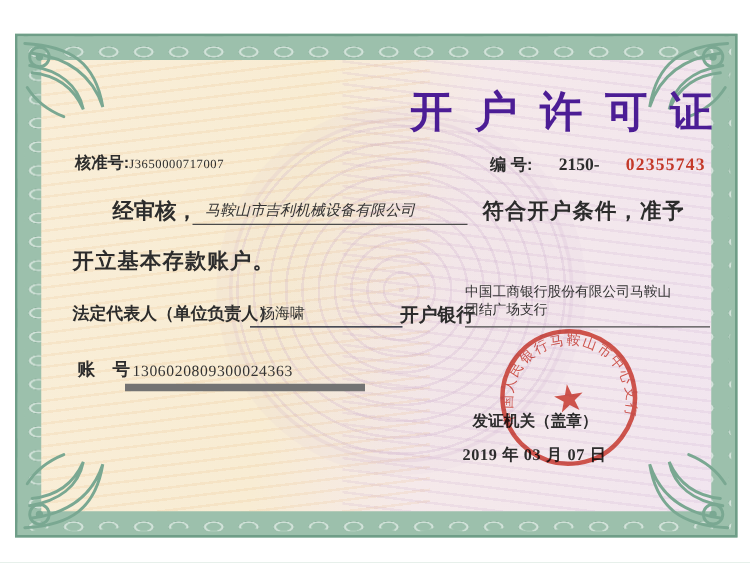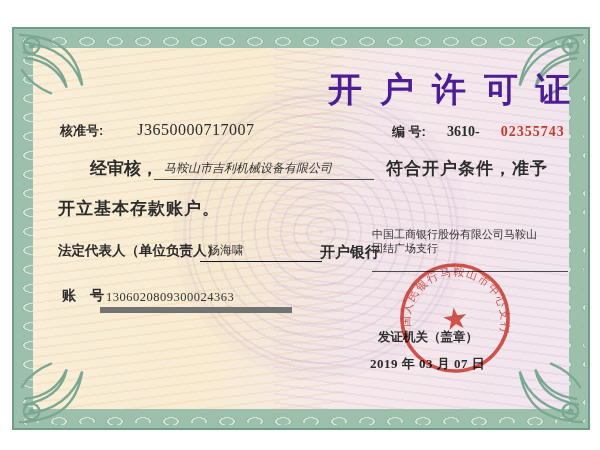--- a/index.html
+++ b/index.html
@@ -65,21 +65,21 @@
   .txt{position:absolute;z-index:4;color:#2c2c2c;white-space:nowrap;}
   .title{
     left:0;right:0;top:38px;text-align:right;
     font-family:"DejaVu Serif","Liberation Serif",serif;
     font-size:34px;font-weight:700;letter-spacing:18px;text-indent:18px;color:#4c1d95;
   }
   .label{font-weight:700;font-size:13px;}
   .serif{font-family:"Liberation Serif","DejaVu Serif",serif;}
   .row{display:flex;align-items:baseline;}
   .approval{left:46px;top:92px;gap:0;}
-  .approval .val{font-size:16px;letter-spacing:.5px;margin-left:34px;}
+  .approval .val{font-size:10px;letter-spacing:.5px;}
   .serial{left:378px;top:94px;gap:21px;}
   .serial .pre{font-size:14px;font-weight:700;}
   .serial .num{font-size:14px;font-weight:700;color:#c43a2a;letter-spacing:1px;}
   .big{font-size:17px;font-weight:700;}
   .audit-prefix{left:76px;top:128px;}
   .company-wrap{
     position:absolute;left:140px;top:126px;width:220px;height:24px;z-index:4;
     border-bottom:1px solid #4a4a4a;
   }
   .company-wrap span{
@@ -93,21 +93,21 @@
     position:absolute;left:186px;top:209px;width:122px;height:23px;z-index:4;
     border-bottom:1px solid #0f172a;
   }
   .name-wrap span{
     position:absolute;left:8px;bottom:2px;font-size:12px;color:#333;
     font-family:"Liberation Serif","DejaVu Serif",serif;
   }
   .bank-label{left:306px;top:214px;font-size:15px;font-weight:700;}
   .bank-wrap{
     position:absolute;left:358px;top:199px;width:196px;z-index:4;
-    border-bottom:1px solid #4a4a4a;padding-bottom:16px;
+    border-bottom:1px solid #4a4a4a;padding-bottom:6px;
   }
   .bank-wrap div{
     font-size:11px;line-height:13.5px;color:#333;white-space:nowrap;
     font-family:"Liberation Serif","DejaVu Serif",serif;
   }
   .acct-label{left:48px;top:258px;font-size:14px;font-weight:700;}
   .acct-wrap{
     position:absolute;left:86px;top:254px;width:192px;height:24px;z-index:4;
     border-bottom:6px solid #737373;
   }
@@ -175,21 +175,21 @@
 
   <div class="txt title">开户许可证</div>
 
   <div class="txt row approval">
     <span class="label">核准号:</span>
     <span class="val serif">J3650000717007</span>
   </div>
 
   <div class="txt row serial">
     <span class="label">编 号:</span>
-    <span class="pre serif">3610-</span>
+    <span class="pre serif">2150-</span>
     <span class="num serif">02355743</span>
   </div>
 
   <div class="txt big audit-prefix">经审核，</div>
   <div class="company-wrap">
     <span>马鞍山市吉利机械设备有限公司</span>
   </div>
   <div class="txt big audit-suffix">符合开户条件，准予</div>
 
   <div class="txt big body-line2">开立基本存款账户。</div>

